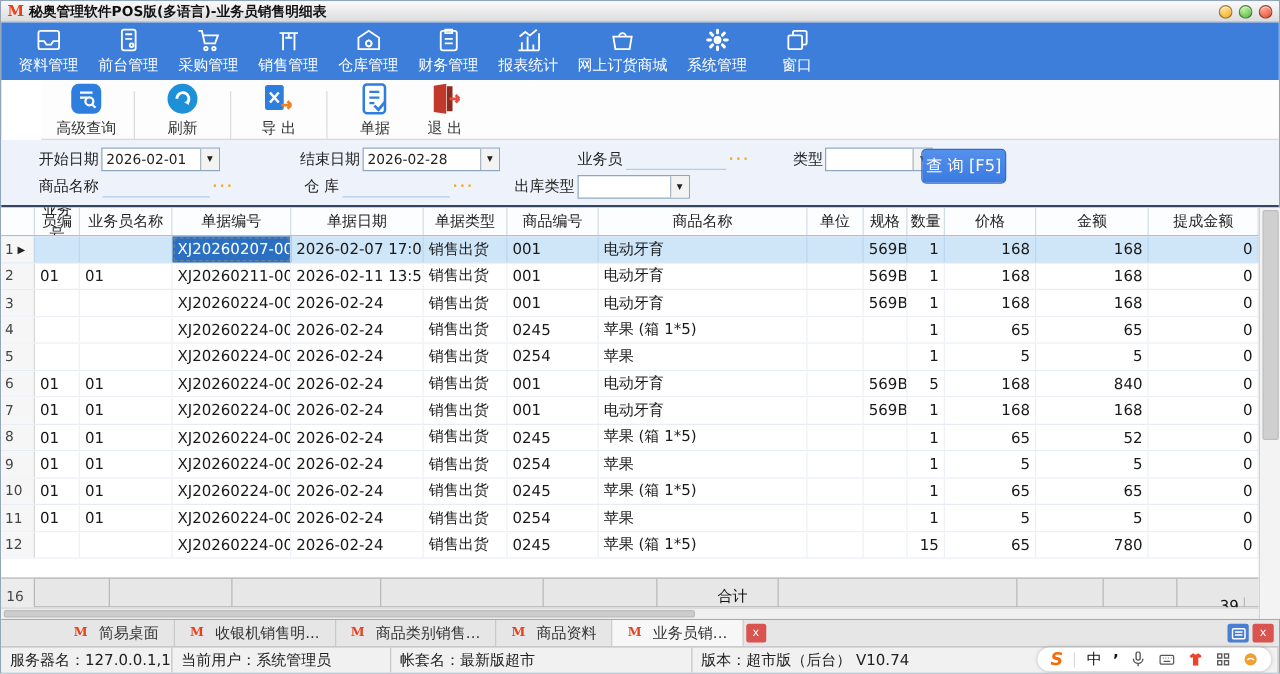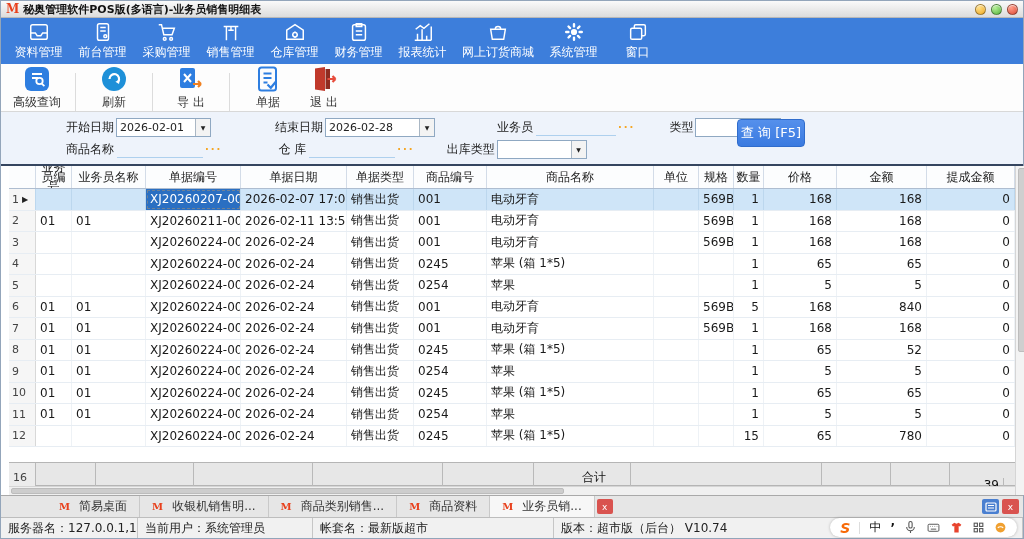--- a/index.html
+++ b/index.html
@@ -25,46 +25,46 @@
   .menubar { height:46px; flex:0 0 46px; background:#3d7edb; display:flex;
     align-items:center; padding:0 10px; gap:9px; }
   .menu-item { display:flex; flex-direction:column; align-items:center; justify-content:center;
     min-width:55px; height:44px; color:#fff; cursor:pointer; gap:1px; }
   .menu-item.wide { min-width:78px; }
   .menu-item .ic svg { display:block; }
   .menu-item span.lbl { font-size:12px; white-space:nowrap; }
 
   
   .toolbar { height:48px; flex:0 0 48px; background:#fdfdfd; border-bottom:1px solid #d8d8d8;
-    display:flex; align-items:flex-end; padding:0 8px; }
+    display:flex; align-items:flex-end; padding:0 8px;margin-left:32px; }
   .tb-item { display:flex; flex-direction:column; align-items:center; justify-content:center;
     min-width:56px; gap:1px; cursor:pointer; color:#333; }
   .tb-item .ic svg { display:block; }
   .tb-sep { width:1px; height:38px; background:#dcdcdc; margin:0 10px; }
 
   
   .filters { height:52px; flex:0 0 52px; background:#eef3fb; position:relative;
     font-size:12px; color:#222; padding-top:4px; }
-  .frow { height:22px; display:flex; align-items:center;padding-left:35px; }
+  .frow { height:22px; display:flex; align-items:center; }
   .flabel { white-space:nowrap; }
   .combo { background:#fff; border:1px solid #8fa8c2; height:19px; display:flex;
     align-items:center; margin-left:2px; }
   .combo .val { flex:1; padding:0 3px; font-size:11px; white-space:nowrap; overflow:hidden; }
   .combo .arrow { width:15px; height:100%; border-left:1px solid #aab7c4; background:#f3f3f3;
     display:flex; align-items:center; justify-content:center; font-size:6px; color:#222; }
   .uline { border-bottom:1px solid #aed0ee; height:17px; margin-left:3px; position:relative; }
   .dots { color:#f5a623; font-weight:bold; font-size:10px; letter-spacing:2px; margin-left:2px; }
   .query-btn { position:absolute; left:736px; top:7px; width:68px; height:28px;
     background:linear-gradient(#5590ec,#3a7ae0); color:#fff; border:1px solid #2f6ccc;
     border-radius:4px; font-size:13px; display:flex; align-items:center; justify-content:center;
     cursor:pointer; font-family:"DejaVu Sans",sans-serif; }
 
   
   .gridwrap { flex:1; display:flex; flex-direction:column; border-top:2px solid #35455f;
-    background:#fff; min-height:0;padding-left:8px; }
+    background:#fff; min-height:0; }
   .gridmain { flex:1; display:flex; min-height:0; }
   .gridtable { width:1006px; display:flex; flex-direction:column; min-height:0; }
   .g-header { display:grid; height:23px; flex:0 0 23px; background:#fcfdfe;
     border-bottom:1px solid #aebdd0; }
   .h-cell { border-right:1px solid #d3dce8; display:flex; align-items:center;
     justify-content:center; font-size:12px; color:#222; line-height:10px; text-align:center;
     overflow:hidden; padding:0 1px; }
   .g-rows { flex:1; overflow:hidden; display:flex; flex-direction:column; }
   .grid-row { display:grid; height:21.5px; flex:0 0 21.5px; background:#fff;
     border-bottom:1px solid #e7edf3; }

